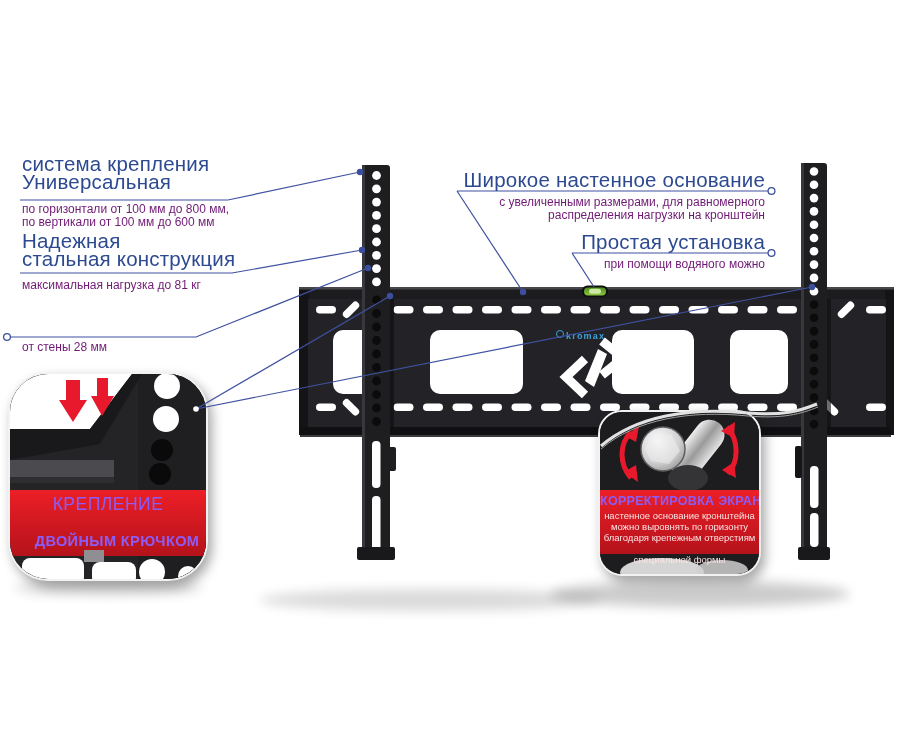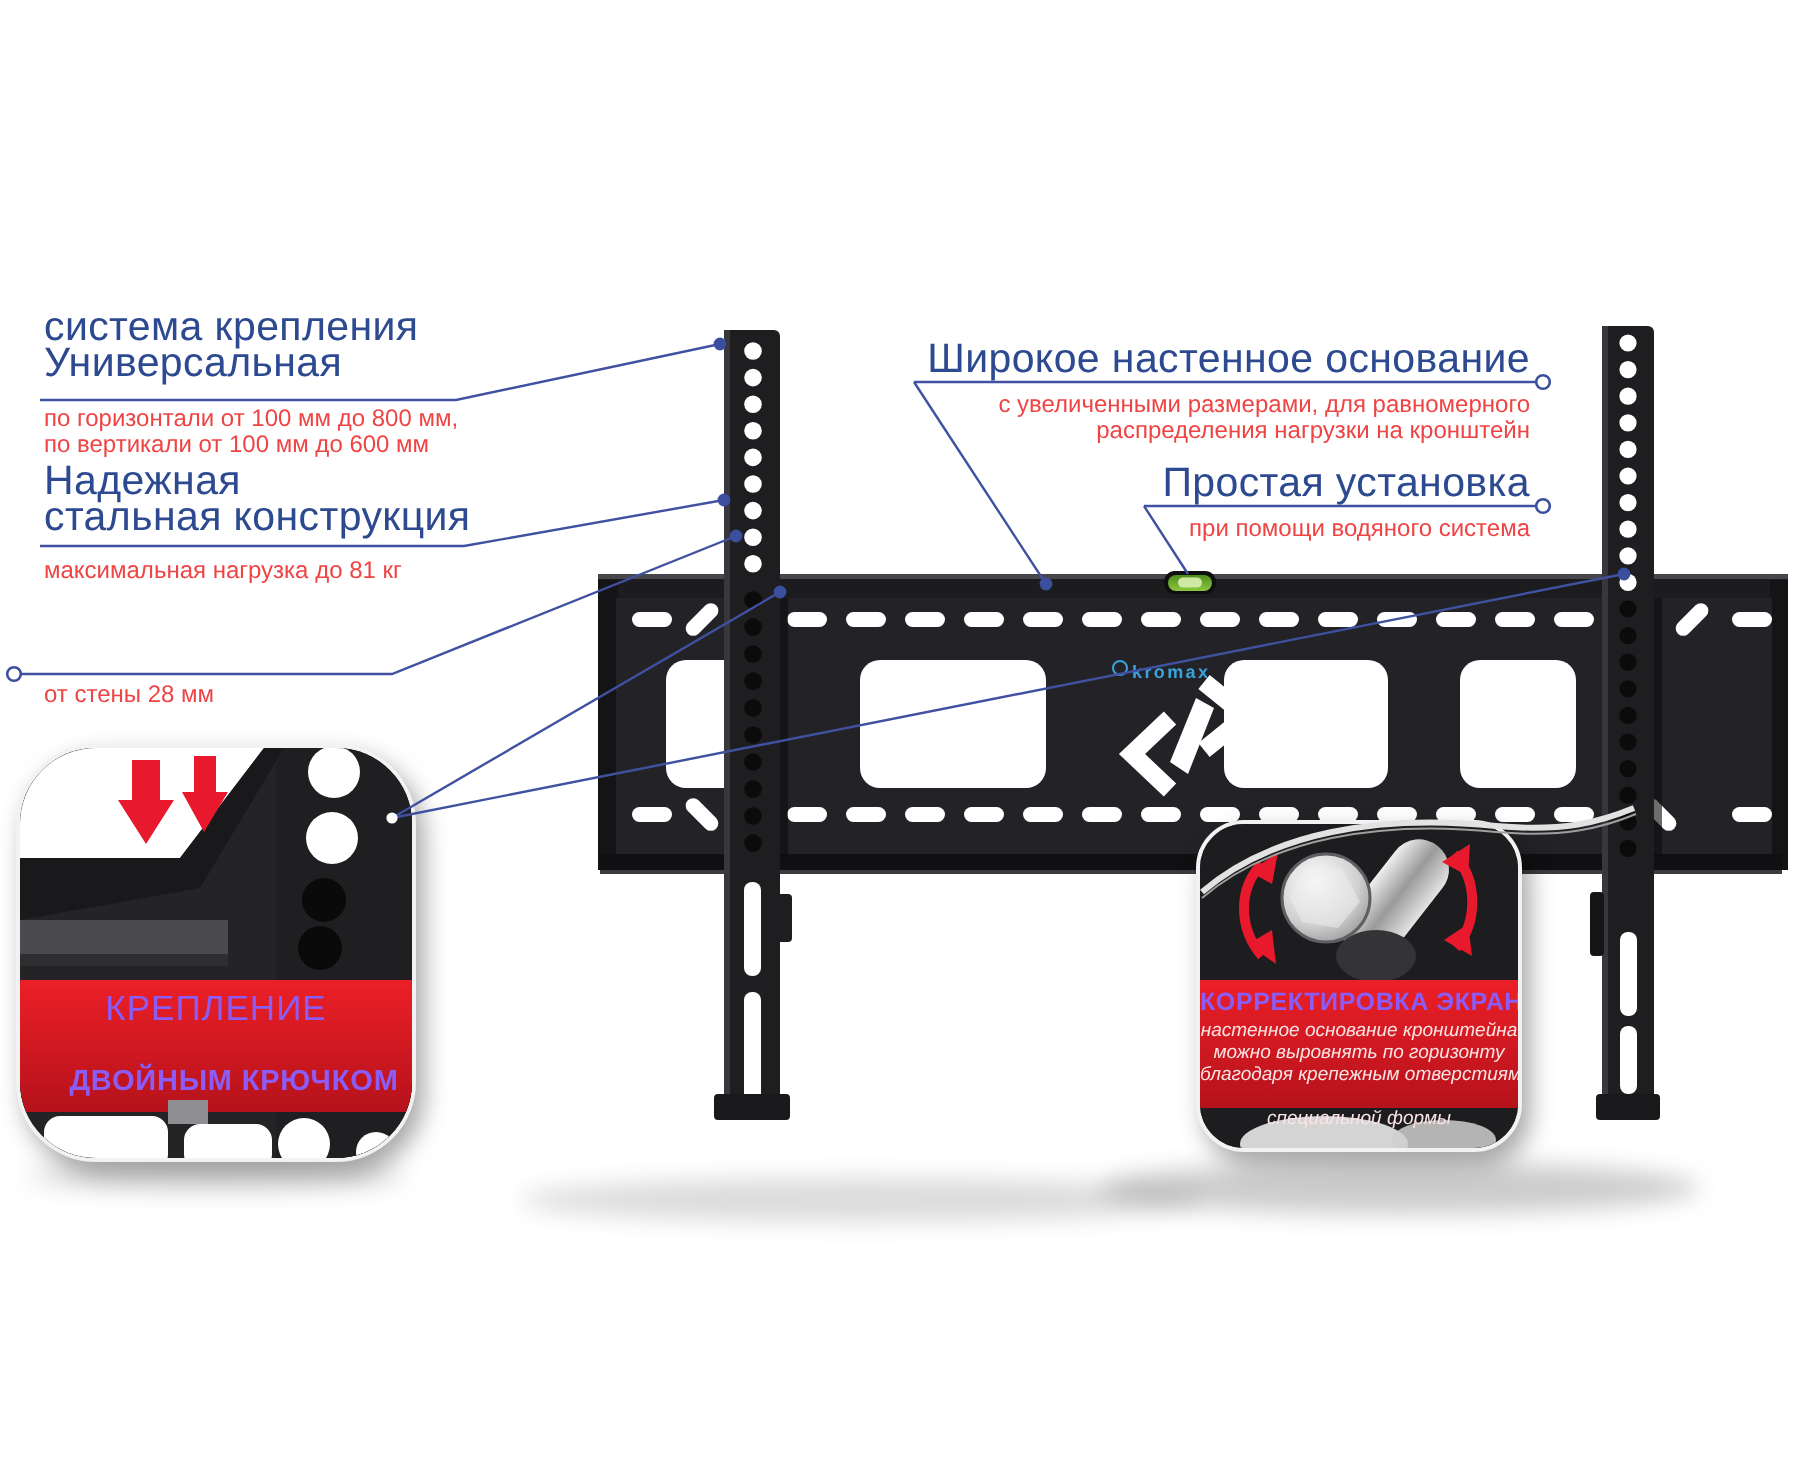--- a/index.html
+++ b/index.html
@@ -2,35 +2,35 @@
 <html><head>
 <meta charset="utf-8">
 <style>
   html,body{margin:0;padding:0;background:#fff;}
   .stage{position:relative;width:900px;height:737px;background:#ffffff;overflow:hidden;
          font-family:"Liberation Sans",sans-serif;}
   .stage svg{position:absolute;left:0;top:0;pointer-events:none;}
   
   .co-title{position:absolute;color:#2d4a91;font-size:20.5px;line-height:17.5px;
             font-weight:400;letter-spacing:.2px;white-space:nowrap;z-index:6;}
-  .co-sub{position:absolute;color:#ef4444;font-size:12px;line-height:13px;
+  .co-sub{position:absolute;color:#701a75;font-size:12px;line-height:13px;
           white-space:nowrap;z-index:6;}
   .right-align{text-align:right;}
   
   .inset{position:absolute;overflow:hidden;border:2px solid #f2f2f2;z-index:3;
          box-shadow:4px 6px 12px rgba(0,0,0,.35);}
   .inset-left{left:8px;top:372px;width:196px;height:205px;border-radius:40px;background:#242427;}
   .inset-right{left:598px;top:410px;width:159px;height:162px;border-radius:24px;background:#1c1c1e;}
   .inset svg{position:absolute;left:0;top:0;}
   .band-text{position:absolute;left:0;right:0;text-align:center;color:#8b5cf6;z-index:4;white-space:nowrap;}
   .il-1{top:120px;font-size:17.5px;letter-spacing:.5px;}
   .il-2{top:139px;font-size:17.5px;letter-spacing:.2px;}
   .il-3{top:159px;font-size:14.5px;font-weight:bold;letter-spacing:.4px;padding-left:18px;}
   .ir-title{top:82px;font-size:12.5px;font-weight:bold;letter-spacing:.3px;}
-  .ir-b{font-size:9.5px;color:#fbe3e3;line-height:11px;font-style:italic;}
+  .ir-b{font-size:9.5px;color:#fbe3e3;line-height:11px;}
   .ir-b1{top:98px;} .ir-b2{top:109px;} .ir-b3{top:120px;} .ir-b4{top:142px;}
   
   .brand{position:absolute;left:556px;top:330px;z-index:2;color:#3aa3dc;font-size:9px;
          font-weight:bold;letter-spacing:1.2px;white-space:nowrap;}
   .brand .dot{display:inline-block;width:6px;height:6px;border:1px solid #3aa3dc;
               border-radius:50%;margin-right:2px;vertical-align:1px;}
   .z5{z-index:5;} .z1{z-index:1;}
 </style>
 </head>
 <body>
@@ -334,20 +334,20 @@
   </div>
   <div class="co-sub right-align" style="right:135px;top:196px;">
     <div>с увеличенными размерами, для равномерного</div>
     <div>распределения нагрузки на кронштейн</div>
   </div>
 
   <div class="co-title right-align" style="right:135px;top:233px;">
     <div>Простая установка</div>
   </div>
   <div class="co-sub right-align" style="right:135px;top:258px;">
-    <div>при помощи водяного система</div>
+    <div>при помощи водяного можно</div>
   </div>
 
   <div class="brand">
     <span class="dot"></span><span>kromax</span>
   </div>
 
 </div>
 
 </body></html>

